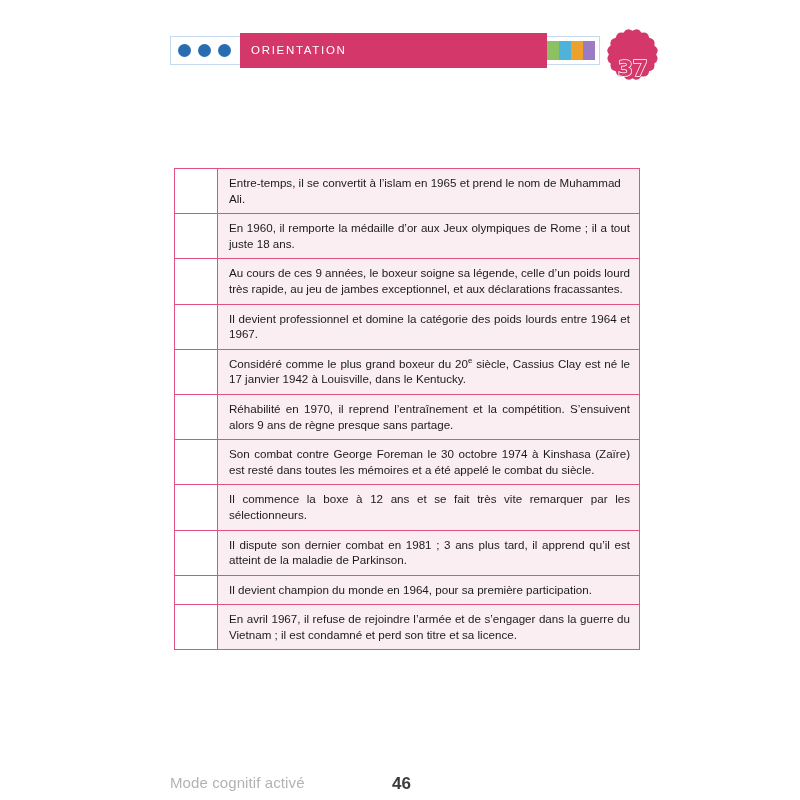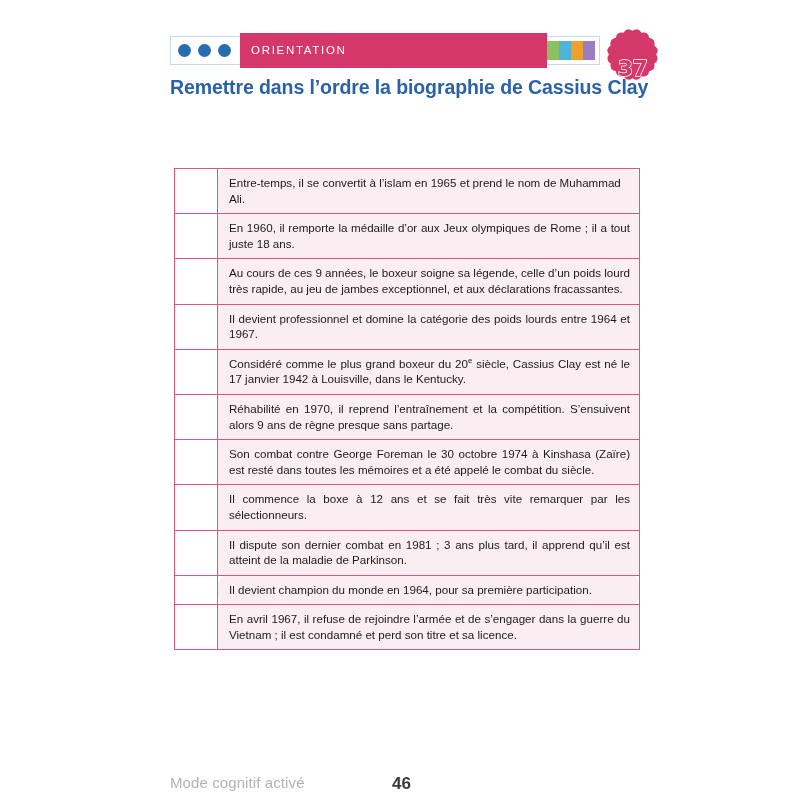--- a/index.html
+++ b/index.html
@@ -136,21 +136,21 @@
   .txt-cell {
     background: #fbeef2;
     padding: 6px 9px 7px 11px;
     font-size: 11.6px;
     line-height: 15.6px;
     color: #1a1a1a;
     text-align: justify;
     text-justify: inter-word;
     hyphens: none;
   }
-  .txt-cell.no-justify { text-align: left; border-radius: 10px; }
+  .txt-cell.no-justify { text-align: left; }
   .txt-cell i { font-style: italic; }
   .txt-cell sup {
     font-size: 0.68em;
     vertical-align: super;
     line-height: 0;
   }
 
   
   .footer-note {
     position: absolute;
@@ -192,21 +192,21 @@
   </div>
 
   <div class="badge">
     <svg viewBox="0 0 100 100">
       <path id="scallop" fill="#d4386b" d="M50.00,8.50 Q59.56,1.94 65.88,11.66 Q77.22,9.26 79.34,20.66 Q90.74,22.78 88.34,34.12 Q98.06,40.44 91.50,50.00 Q98.06,59.56 88.34,65.88 Q90.74,77.22 79.34,79.34 Q77.22,90.74 65.88,88.34 Q59.56,98.06 50.00,91.50 Q40.44,98.06 34.12,88.34 Q22.78,90.74 20.66,79.34 Q9.26,77.22 11.66,65.88 Q1.94,59.56 8.50,50.00 Q1.94,40.44 11.66,34.12 Q9.26,22.78 20.66,20.66 Q22.78,9.26 34.12,11.66 Q40.44,1.94 50.00,8.50 Z"></path>
     </svg>
     <div class="badge-num">37</div>
   </div>
 
   <div class="title">
-    <span>Remettre dans l’ordre la biographie de Cassius Clay</span><br>
+    <br>
   </div>
 
   <table class="ex-table">
     <tbody>
         <tr>
           <td class="num-cell"></td>
           <td class="txt-cell no-justify">Entre-temps, il se convertit à l’islam en 1965 et prend le nom de Muhammad Ali.</td>
         </tr>
         <tr>
           <td class="num-cell"></td>

